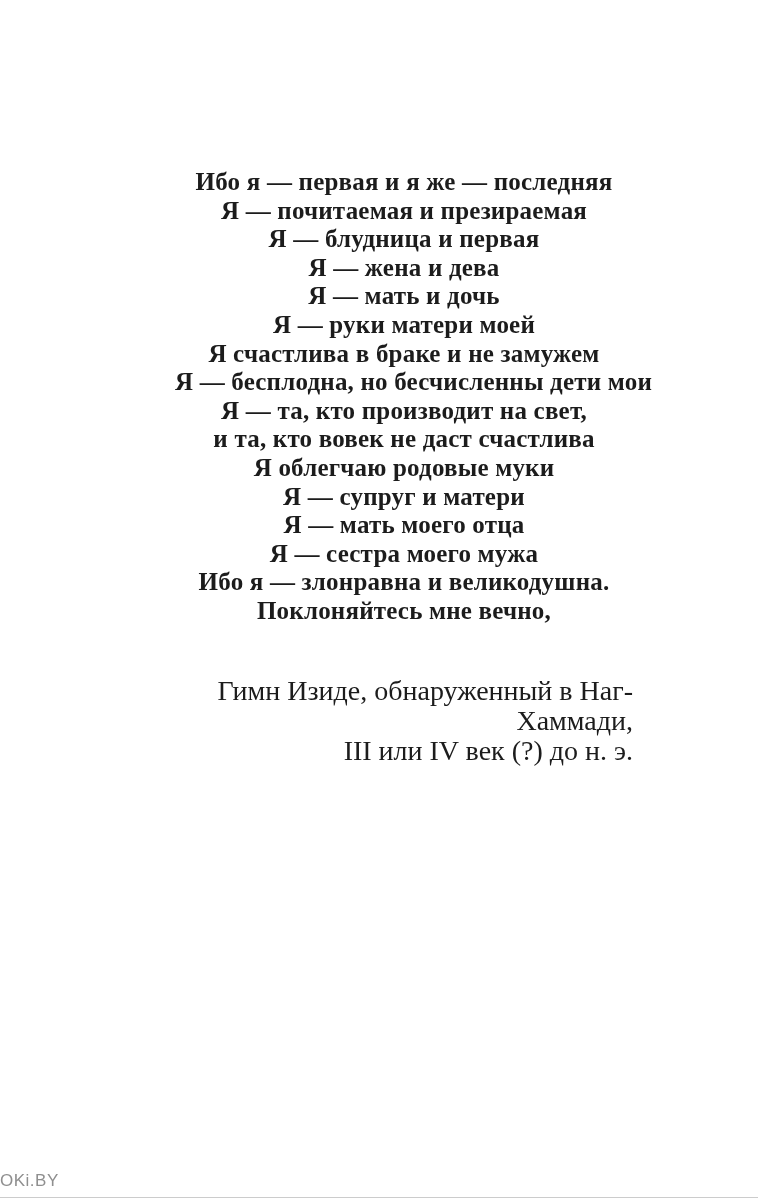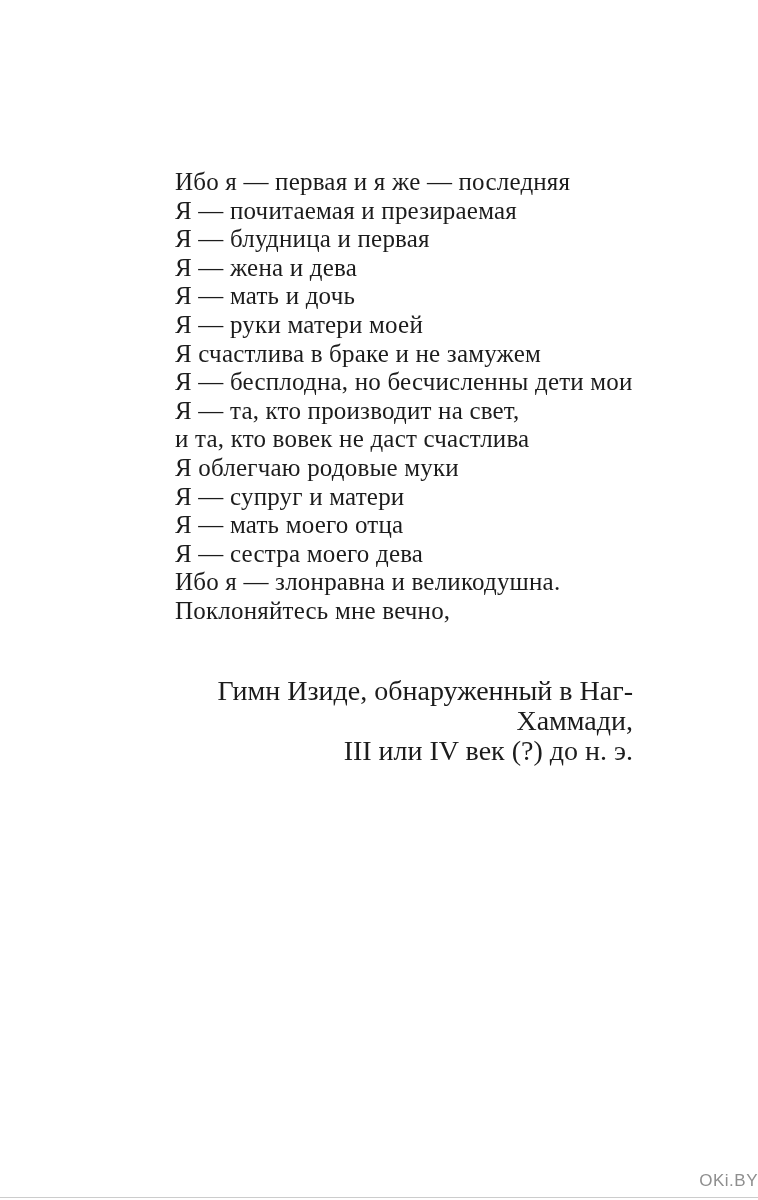--- a/index.html
+++ b/index.html
@@ -23,41 +23,42 @@
     position: absolute;
     left: 175px;
     top: 168px;
     width: 458px;
   }
   .poem {
     color: #1c1c1c;
     font-size: 25px;
     line-height: 28.6px;
     letter-spacing: 0.2px;
-    text-align: left;
+    text-align: center;
+    font-weight: bold;
   }
   .poem .line {
     white-space: nowrap;
   }
   .attribution {
     position: absolute;
     left: 175px;
     top: 676px;
     width: 458px;
     color: #1c1c1c;
     font-size: 28px;
     line-height: 30px;
     text-align: right;
   }
   .watermark {
     position: absolute;
     left: 0;
     top: 1171px;
     width: 758px;
-    text-align: right;
+    text-align: left;
     font-family: "Liberation Sans", "DejaVu Sans", sans-serif;
     font-size: 17px;
     letter-spacing: 0.5px;
     color: #8f8f8f;
   }
   .bottom-rule {
     position: absolute;
     left: 0;
     top: 1197px;
     width: 758px;
@@ -77,21 +78,21 @@
     <div class="line">Я — жена и дева</div>
     <div class="line">Я — мать и дочь</div>
     <div class="line">Я — руки матери моей</div>
     <div class="line">Я счастлива в браке и не замужем</div>
     <div class="line">Я — бесплодна, но бесчисленны дети мои</div>
     <div class="line">Я — та, кто производит на свет,</div>
     <div class="line">и та, кто вовек не даст счастлива</div>
     <div class="line">Я облегчаю родовые муки</div>
     <div class="line">Я — супруг и матери</div>
     <div class="line">Я — мать моего отца</div>
-    <div class="line">Я — сестра моего дева</div>
+    <div class="line">Я — сестра моего мужа</div>
     <div class="line">Ибо я — злонравна и великодушна.</div>
     <div class="line">Поклоняйтесь мне вечно,</div>
   </div>
 
   <div class="attribution">
     <div class="line">Гимн Изиде, обнаруженный в Наг-Хаммади,</div>
     <div class="line">III или IV век (?) до н. э.</div>
   </div>
 
   <div class="watermark">OKi.BY</div>

